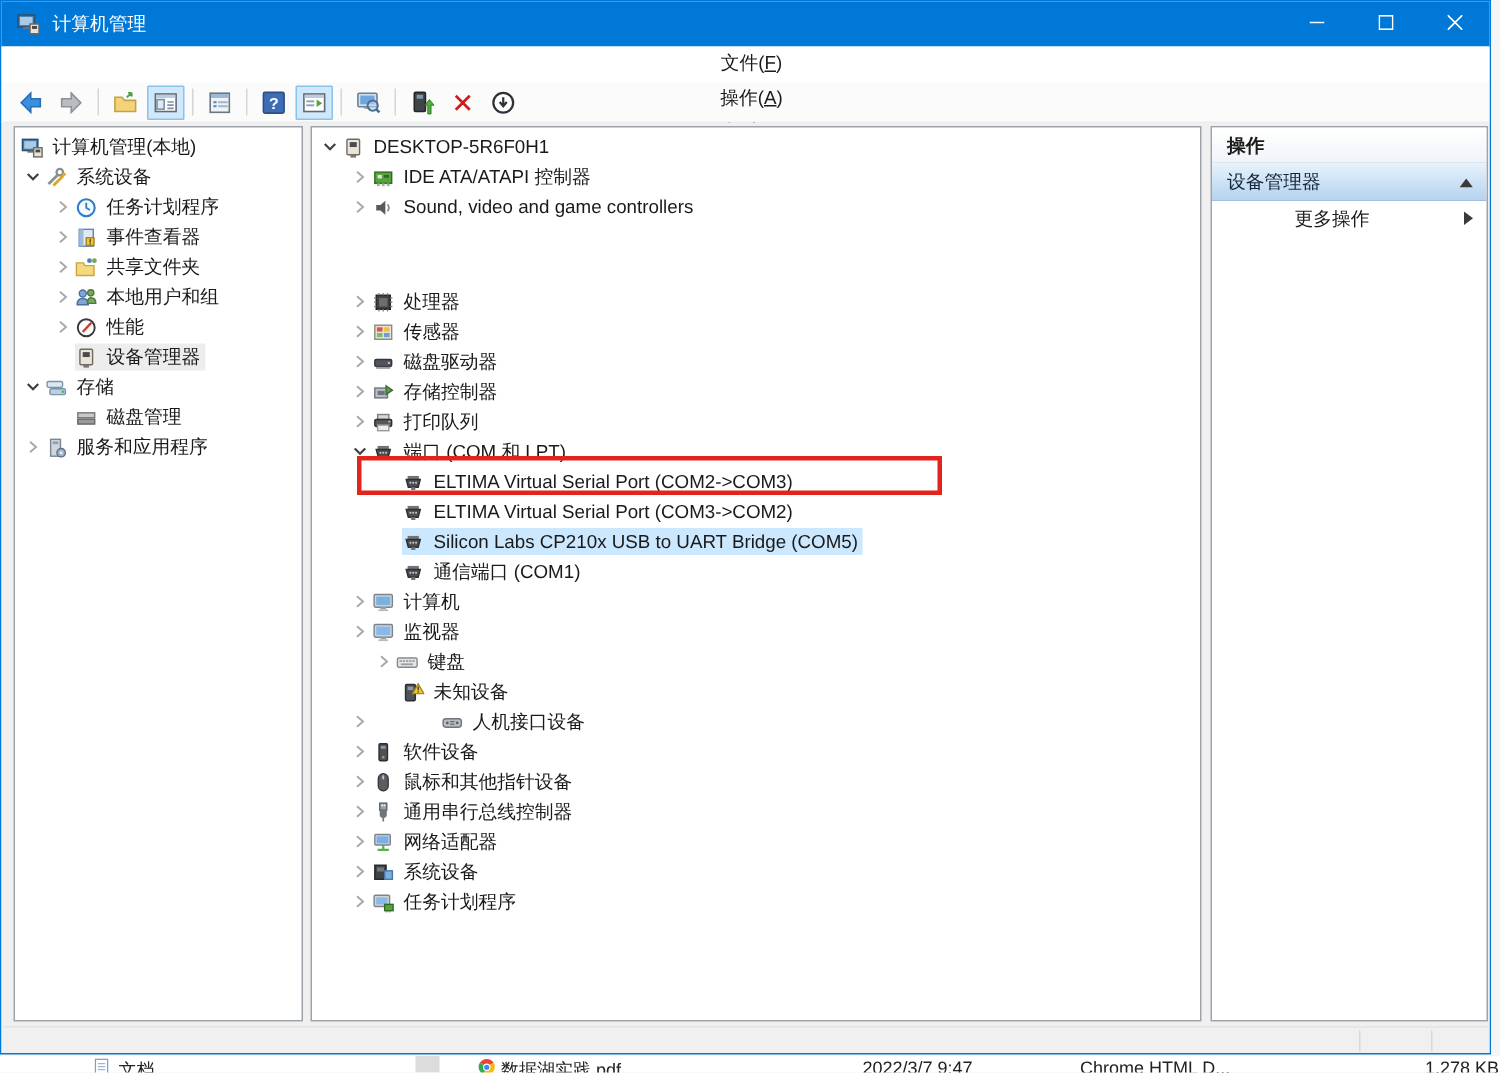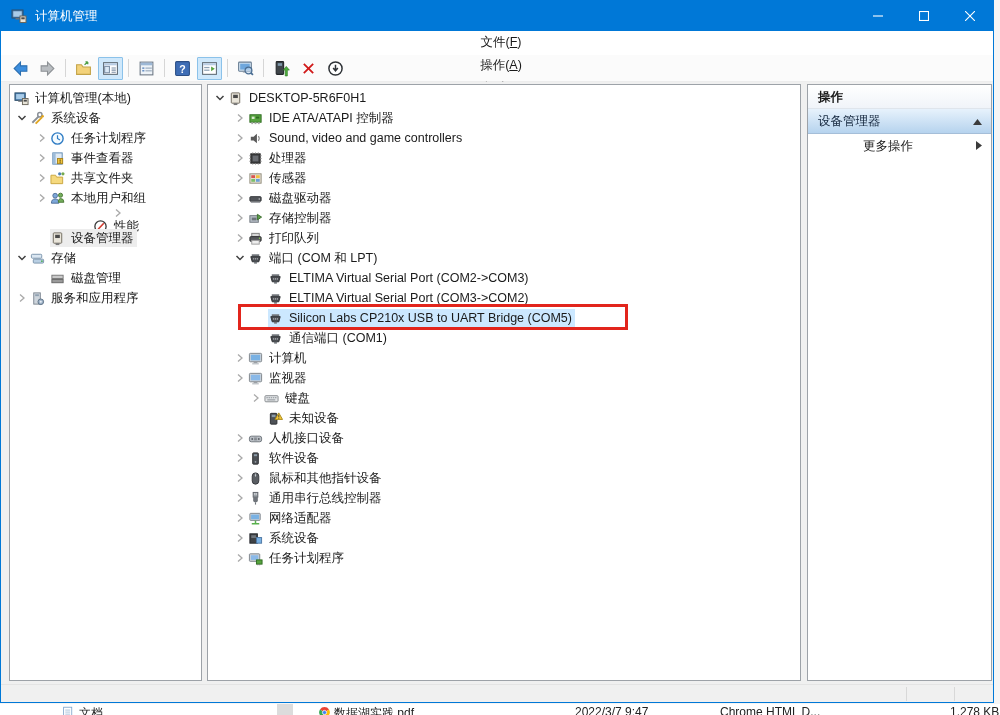--- a/index.html
+++ b/index.html
@@ -312,21 +312,21 @@
                 <svg viewBox="0 0 16 16">
                   <circle cx="5.5" cy="5" r="2.5" fill="#7da7d9" stroke="#4f6f99"></circle>
                   <path d="M1.5 13 Q1.5 8.5 5.5 8.5 Q9.5 8.5 9.5 13 Z" fill="#7da7d9" stroke="#4f6f99"></path>
                   <circle cx="11.2" cy="4.5" r="2.2" fill="#74ae5c" stroke="#4c7a38"></circle>
                   <path d="M8.8 12 Q9 8 11.2 8 Q14.8 8 14.8 12 Z" fill="#74ae5c" stroke="#4c7a38"></path>
                 </svg>
               </span>
               <span class="tlabel">本地用户和组</span>
             </span>
           </div>
-          <div class="trow" style="padding-left: 24px; flex-direction: column;">
+          <div class="trow" style="padding-left: 24px;">
             <span class="exp">
               <svg width="10" height="10" viewBox="0 0 10 10">
                 <path d="M3 1.5 L7 5 L3 8.5" fill="none" stroke="#a9a9a9" stroke-width="1.3"></path>
               </svg>
             </span>
             <span class="grp">
               <span class="ticon">
                 <svg viewBox="0 0 16 16">
                   <circle cx="8" cy="8" r="6" fill="#fff" stroke="#3a3a3a" stroke-width="1.4"></circle>
                   <path d="M11.5 4.5 L5.5 11" stroke="#d23b2f" stroke-width="1.7"></path>
@@ -446,21 +446,21 @@
             <span class="grp">
               <span class="ticon">
                 <svg viewBox="0 0 16 16">
                   <path d="M3 6 L6 6 L9.5 3 L9.5 13 L6 10 L3 10 Z" fill="#5a5a5a"></path>
                   <path d="M11 5.5 Q13 8 11 10.5" stroke="#8a8a8a" fill="none" stroke-width="1.2"></path>
                 </svg>
               </span>
               <span class="tlabel">Sound, video and game controllers</span>
             </span>
           </div>
-          <div class="trow" style="padding-left: 24px;">
+          <div class="trow" style="padding-left: 24px; margin-top: 43px;">
             <span class="exp">
               <svg width="10" height="10" viewBox="0 0 10 10">
                 <path d="M3 1.5 L7 5 L3 8.5" fill="none" stroke="#a9a9a9" stroke-width="1.3"></path>
               </svg>
             </span>
             <span class="grp">
               <span class="ticon">
                 <svg viewBox="0 0 16 16">
                   <rect x="3" y="3" width="10" height="10" fill="#3f4042" stroke="#222"></rect>
                   <rect x="5" y="5" width="6" height="6" fill="#6a6d72"></rect>
@@ -692,21 +692,21 @@
                   <rect x="2.5" y="2.5" width="7" height="11.5" rx="0.8" fill="#4e5257" stroke="#2b2d30"></rect>
                   <rect x="4" y="4" width="4" height="2.5" fill="#8a9aa8"></rect>
                   <path d="M11.5 2 L15.5 9 L7.5 9 Z" fill="#f6c838" stroke="#a98a1a"></path>
                   <rect x="11.05" y="4" width="0.95" height="2.6" fill="#3a3a3a"></rect>
                   <rect x="11.05" y="7.2" width="0.95" height="1" fill="#3a3a3a"></rect>
                 </svg>
               </span>
               <span class="tlabel">未知设备</span>
             </span>
           </div>
-          <div class="trow" style="padding-left: 24px;">
+          <div class="trow" style="padding-left: 24px; gap: 46px;">
             <span class="exp">
               <svg width="10" height="10" viewBox="0 0 10 10">
                 <path d="M3 1.5 L7 5 L3 8.5" fill="none" stroke="#a9a9a9" stroke-width="1.3"></path>
               </svg>
             </span>
             <span class="grp">
               <span class="ticon">
                 <svg viewBox="0 0 16 16">
                   <rect x="1.5" y="5.5" width="13" height="6" rx="2" fill="#b9bec4" stroke="#6f757c"></rect>
                   <circle cx="4.5" cy="8.5" r="1" fill="#5c6167"></circle>

